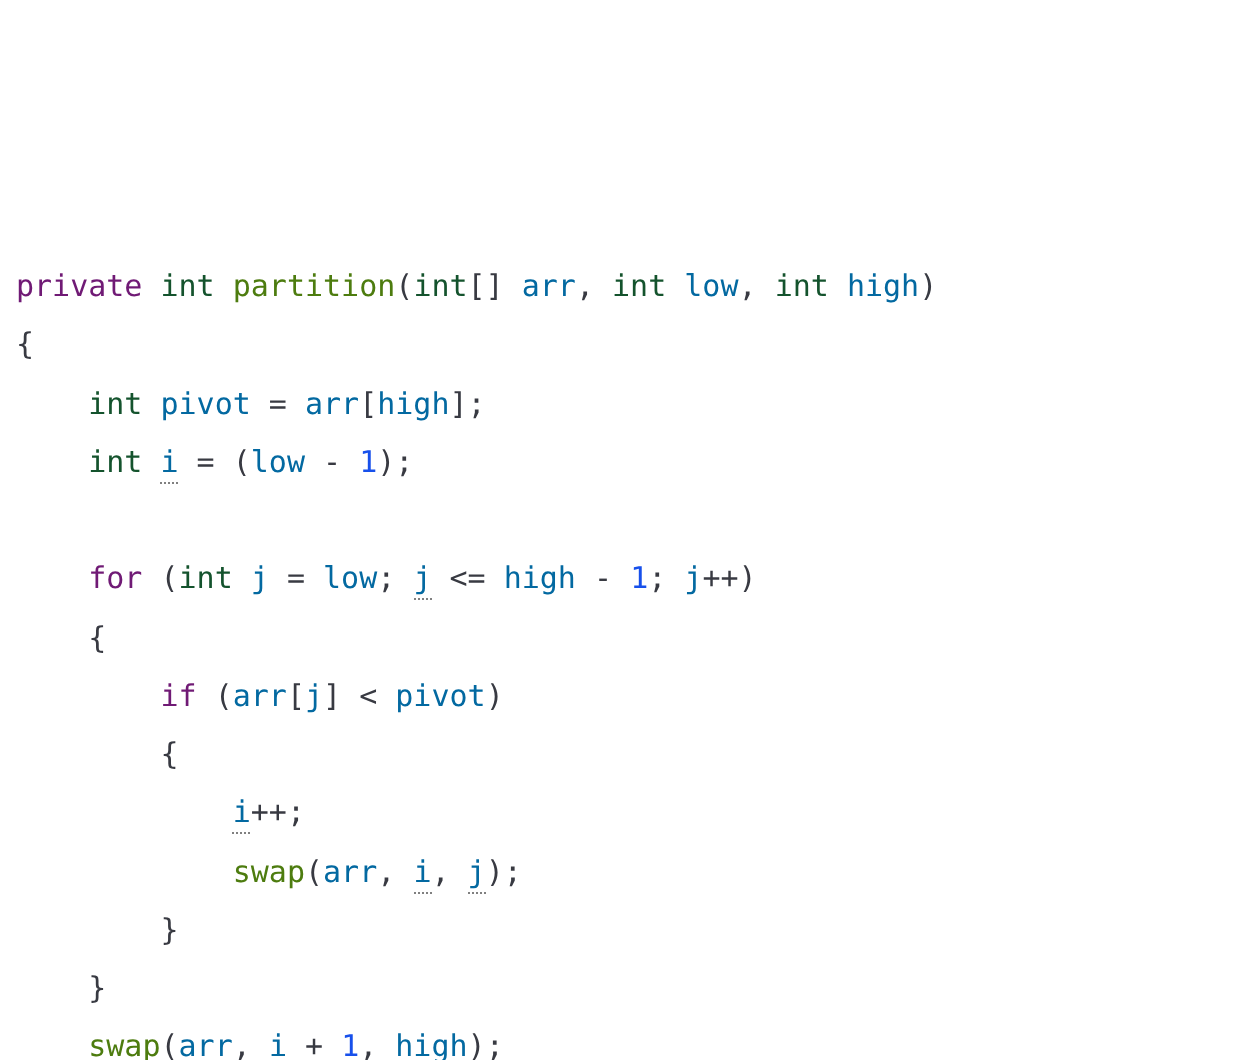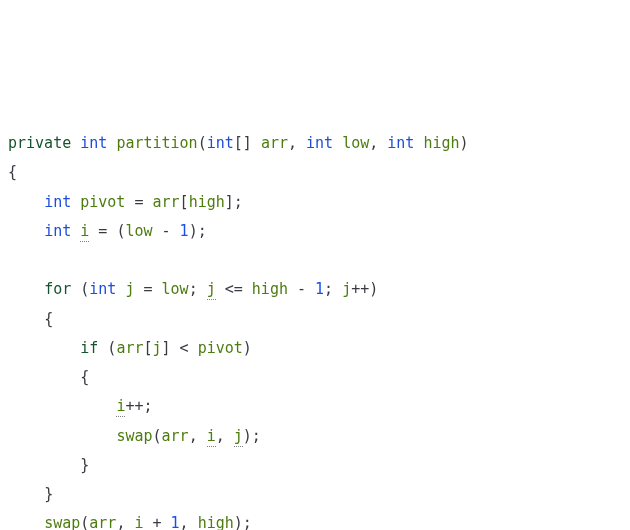--- a/index.html
+++ b/index.html
@@ -6,24 +6,24 @@
     margin: 0;
     padding: 12px 8px;
     background: #ffffff;
     font-family: "Menlo", "Consolas", "DejaVu Sans Mono", monospace;
     font-size: 15px;
     line-height: 1.95;
     color: #383a42;
     white-space: pre;
   }
   .line { display: block; min-height: 1.95em; }
-  .kw   { color: #14532d; text-align: right; }   
-  .ty   { color: #1d4ed8; }   
+  .kw   { color: #701a75; text-align: right; }   
+  .ty   { color: #14532d; }   
   .fn   { color: #4d7c0f; }   
-  .var  { color: #4d7c0f; }   
+  .var  { color: #0369a1; }   
   .num  { color: #1750eb; }   
   .op   { color: #383a42; }   
   .ul   { border-bottom: 1px dotted #808080; padding-bottom:1px;}
 </style>
 </head>
 <body>
 
 
 
 <div><span class="line"><span class="kw">private</span><span class="op"> </span><span class="ty">int</span><span class="op"> </span><span class="fn">partition</span><span class="op">(</span><span class="ty">int</span><span class="op">[]</span><span class="op"> </span><span class="var">arr</span><span class="op">, </span><span class="ty">int</span><span class="op"> </span><span class="var">low</span><span class="op">, </span><span class="ty">int</span><span class="op"> </span><span class="var">high</span><span class="op">)</span></span><span class="line"><span class="op">{</span></span><span class="line"><span>    </span><span class="ty">int</span><span class="op"> </span><span class="var">pivot</span><span class="op"> = </span><span class="var">arr</span><span class="op">[</span><span class="var">high</span><span class="op">]</span><span class="op">;</span></span><span class="line"><span>    </span><span class="ty">int</span><span class="op"> </span><span class="var ul">i</span><span class="op"> = </span><span class="op">(</span><span class="var">low</span><span class="op"> - </span><span class="num">1</span><span class="op">)</span><span class="op">;</span></span><span class="line"> </span><span class="line"><span>    </span><span class="kw">for</span><span class="op"> </span><span class="op">(</span><span class="ty">int</span><span class="op"> </span><span class="var">j</span><span class="op"> = </span><span class="var">low</span><span class="op">; </span><span class="var ul">j</span><span class="op"> &lt;= </span><span class="var">high</span><span class="op"> - </span><span class="num">1</span><span class="op">; </span><span class="var">j</span><span class="op">++</span><span class="op">)</span></span><span class="line"><span>    </span><span class="op">{</span></span><span class="line"><span>        </span><span class="kw">if</span><span class="op"> </span><span class="op">(</span><span class="var">arr</span><span class="op">[</span><span class="var">j</span><span class="op">]</span><span class="op"> &lt; </span><span class="var">pivot</span><span class="op">)</span></span><span class="line"><span>        </span><span class="op">{</span></span><span class="line"><span>            </span><span class="var ul">i</span><span class="op">++</span><span class="op">;</span></span><span class="line"><span>            </span><span class="fn">swap</span><span class="op">(</span><span class="var">arr</span><span class="op">, </span><span class="var ul">i</span><span class="op">, </span><span class="var ul">j</span><span class="op">)</span><span class="op">;</span></span><span class="line"><span>        </span><span class="op">}</span></span><span class="line"><span>    </span><span class="op">}</span></span><span class="line"><span>    </span><span class="fn">swap</span><span class="op">(</span><span class="var">arr</span><span class="op">, </span><span class="var ul">i</span><span class="op"> + </span><span class="num">1</span><span class="op">, </span><span class="var">high</span><span class="op">)</span><span class="op">;</span></span></div>

